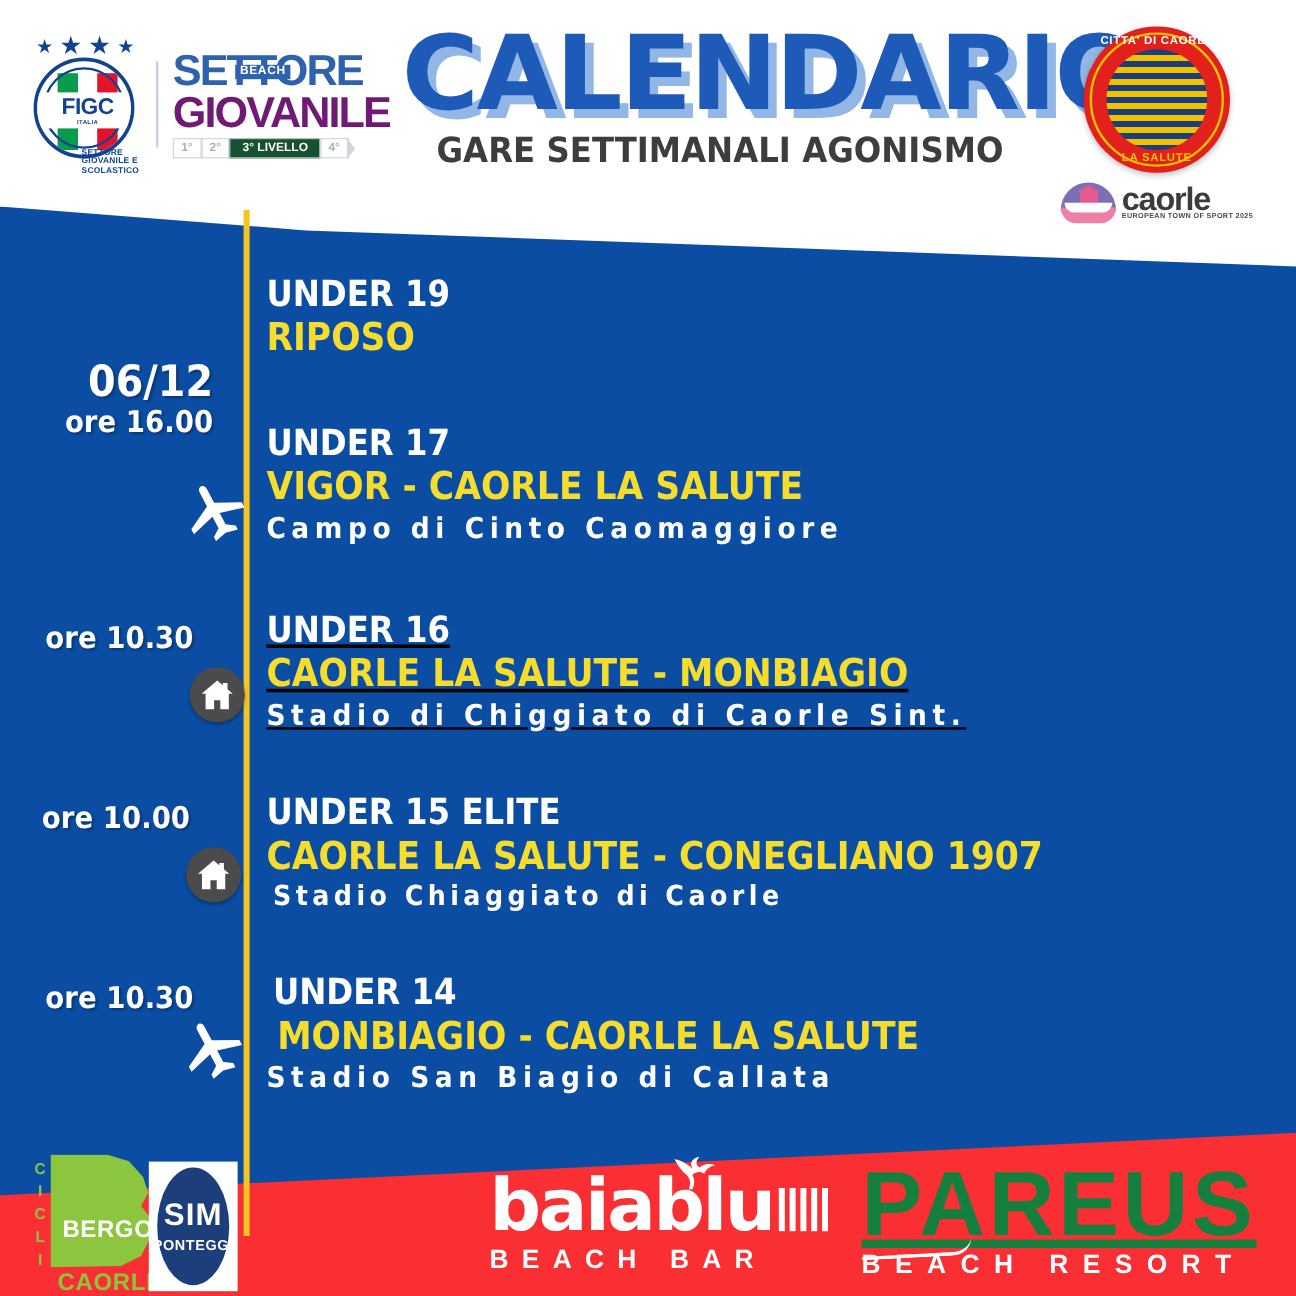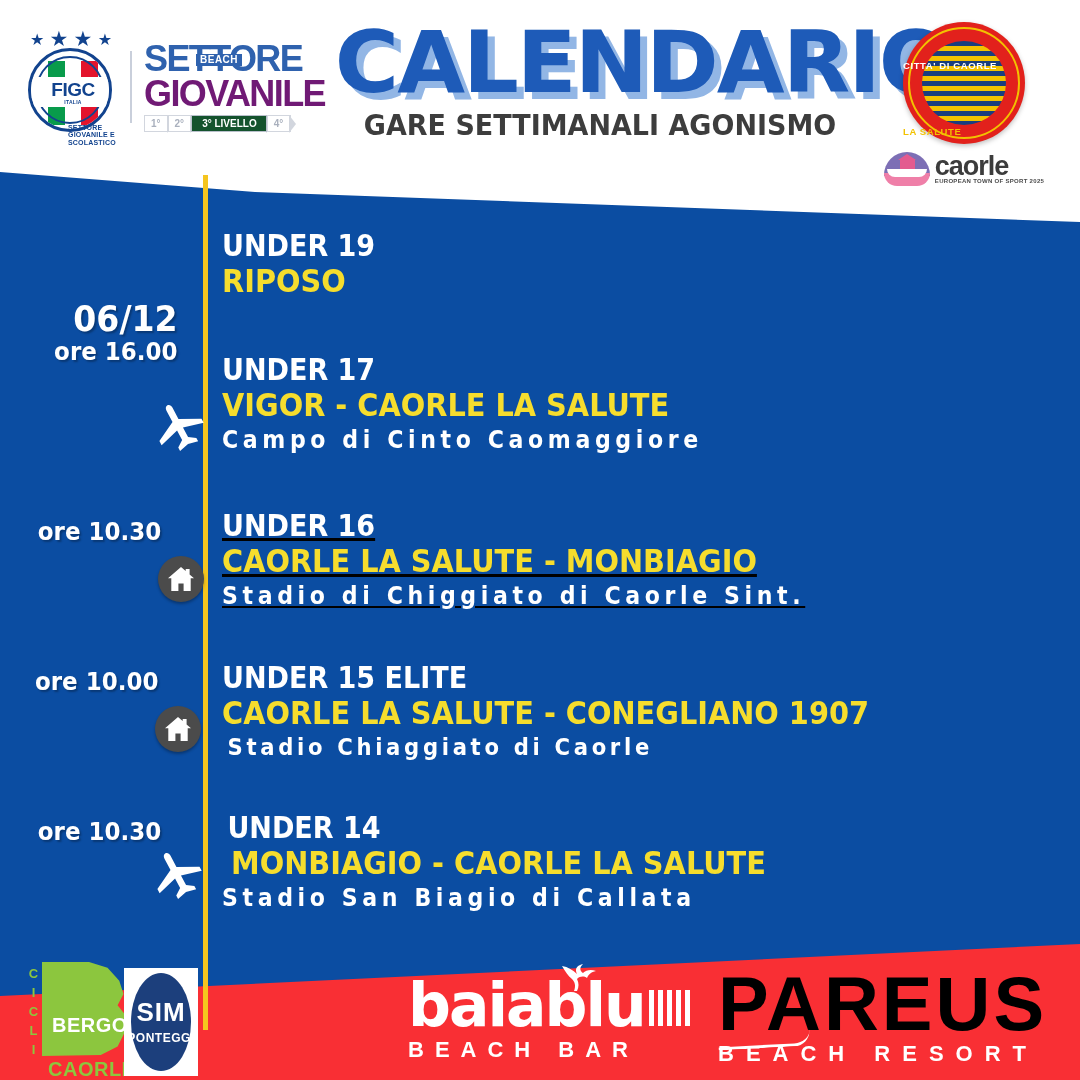--- a/index.html
+++ b/index.html
@@ -139,22 +139,22 @@
   }
   .caorle-badge .ring {
     position:absolute; inset:5px; border-radius:50%; border:2px solid #f2c200;
   }
   .caorle-badge .inner {
     position:absolute; inset:19px; border-radius:50%;
     background:repeating-linear-gradient(#1a3e7e 0 5px, #f2c200 5px 10px);
     overflow:hidden;
   }
   .caorle-top, .caorle-bot {
-    position:absolute; left:0; width:122px; text-align:left;
-    font-size:9.5px; font-weight:bold; letter-spacing:0.6px;margin-top:31px;
+    position:absolute; left:0; width:122px; text-align:center;
+    font-size:9.5px; font-weight:bold; letter-spacing:0.6px;
   }
   .caorle-top { top:7px; color:#ffffff; }
   .caorle-bot { bottom:7px; color:#f2c200; }
 
   .caorle-sport { margin-top:8px; display:flex; align-items:center; justify-content:center; gap:5px; }
   .cs-mark { position:relative; width:46px; height:34px; }
   .cs-arc {
     position:absolute; left:0; top:0; width:46px; height:24px;
     border-radius:46px 46px 0 0; background:#7d6fb5;
   }
@@ -265,23 +265,24 @@
   }
   .bb-bars { position:absolute; right:-6px; top:12px; display:flex; gap:4px; }
   .bb-bars i { display:block; width:5px; height:36px; background:#ffffff; }
   .bb-sub {
     margin-top:6px; font-size:22px; font-weight:bold; color:#ffffff;
     letter-spacing:11px; line-height:1;
   }
 
   .sp-pareus { position:absolute; left:718px; top:968px; width:336px; text-align:left; }
   .pa-name {
-    font-size:76px; font-weight:bold; color:#000000;
+    font-size:76px; font-weight:bold; color:#15803d;
     letter-spacing:3px; line-height:0.94;
     font-family:"Liberation Sans", sans-serif;
+    text-decoration:underline;
   }
   .pa-swoosh {
     position:absolute; left:0px; top:64px; width:92px; height:16px;
     border-bottom:3px solid #ffffff; border-radius:0 0 60px 0;
     transform:rotate(-3deg);
   }
   .pa-sub {
     margin-top:4px; font-size:22px; font-weight:bold; color:#ffffff;
     letter-spacing:12px; line-height:1;
   }

